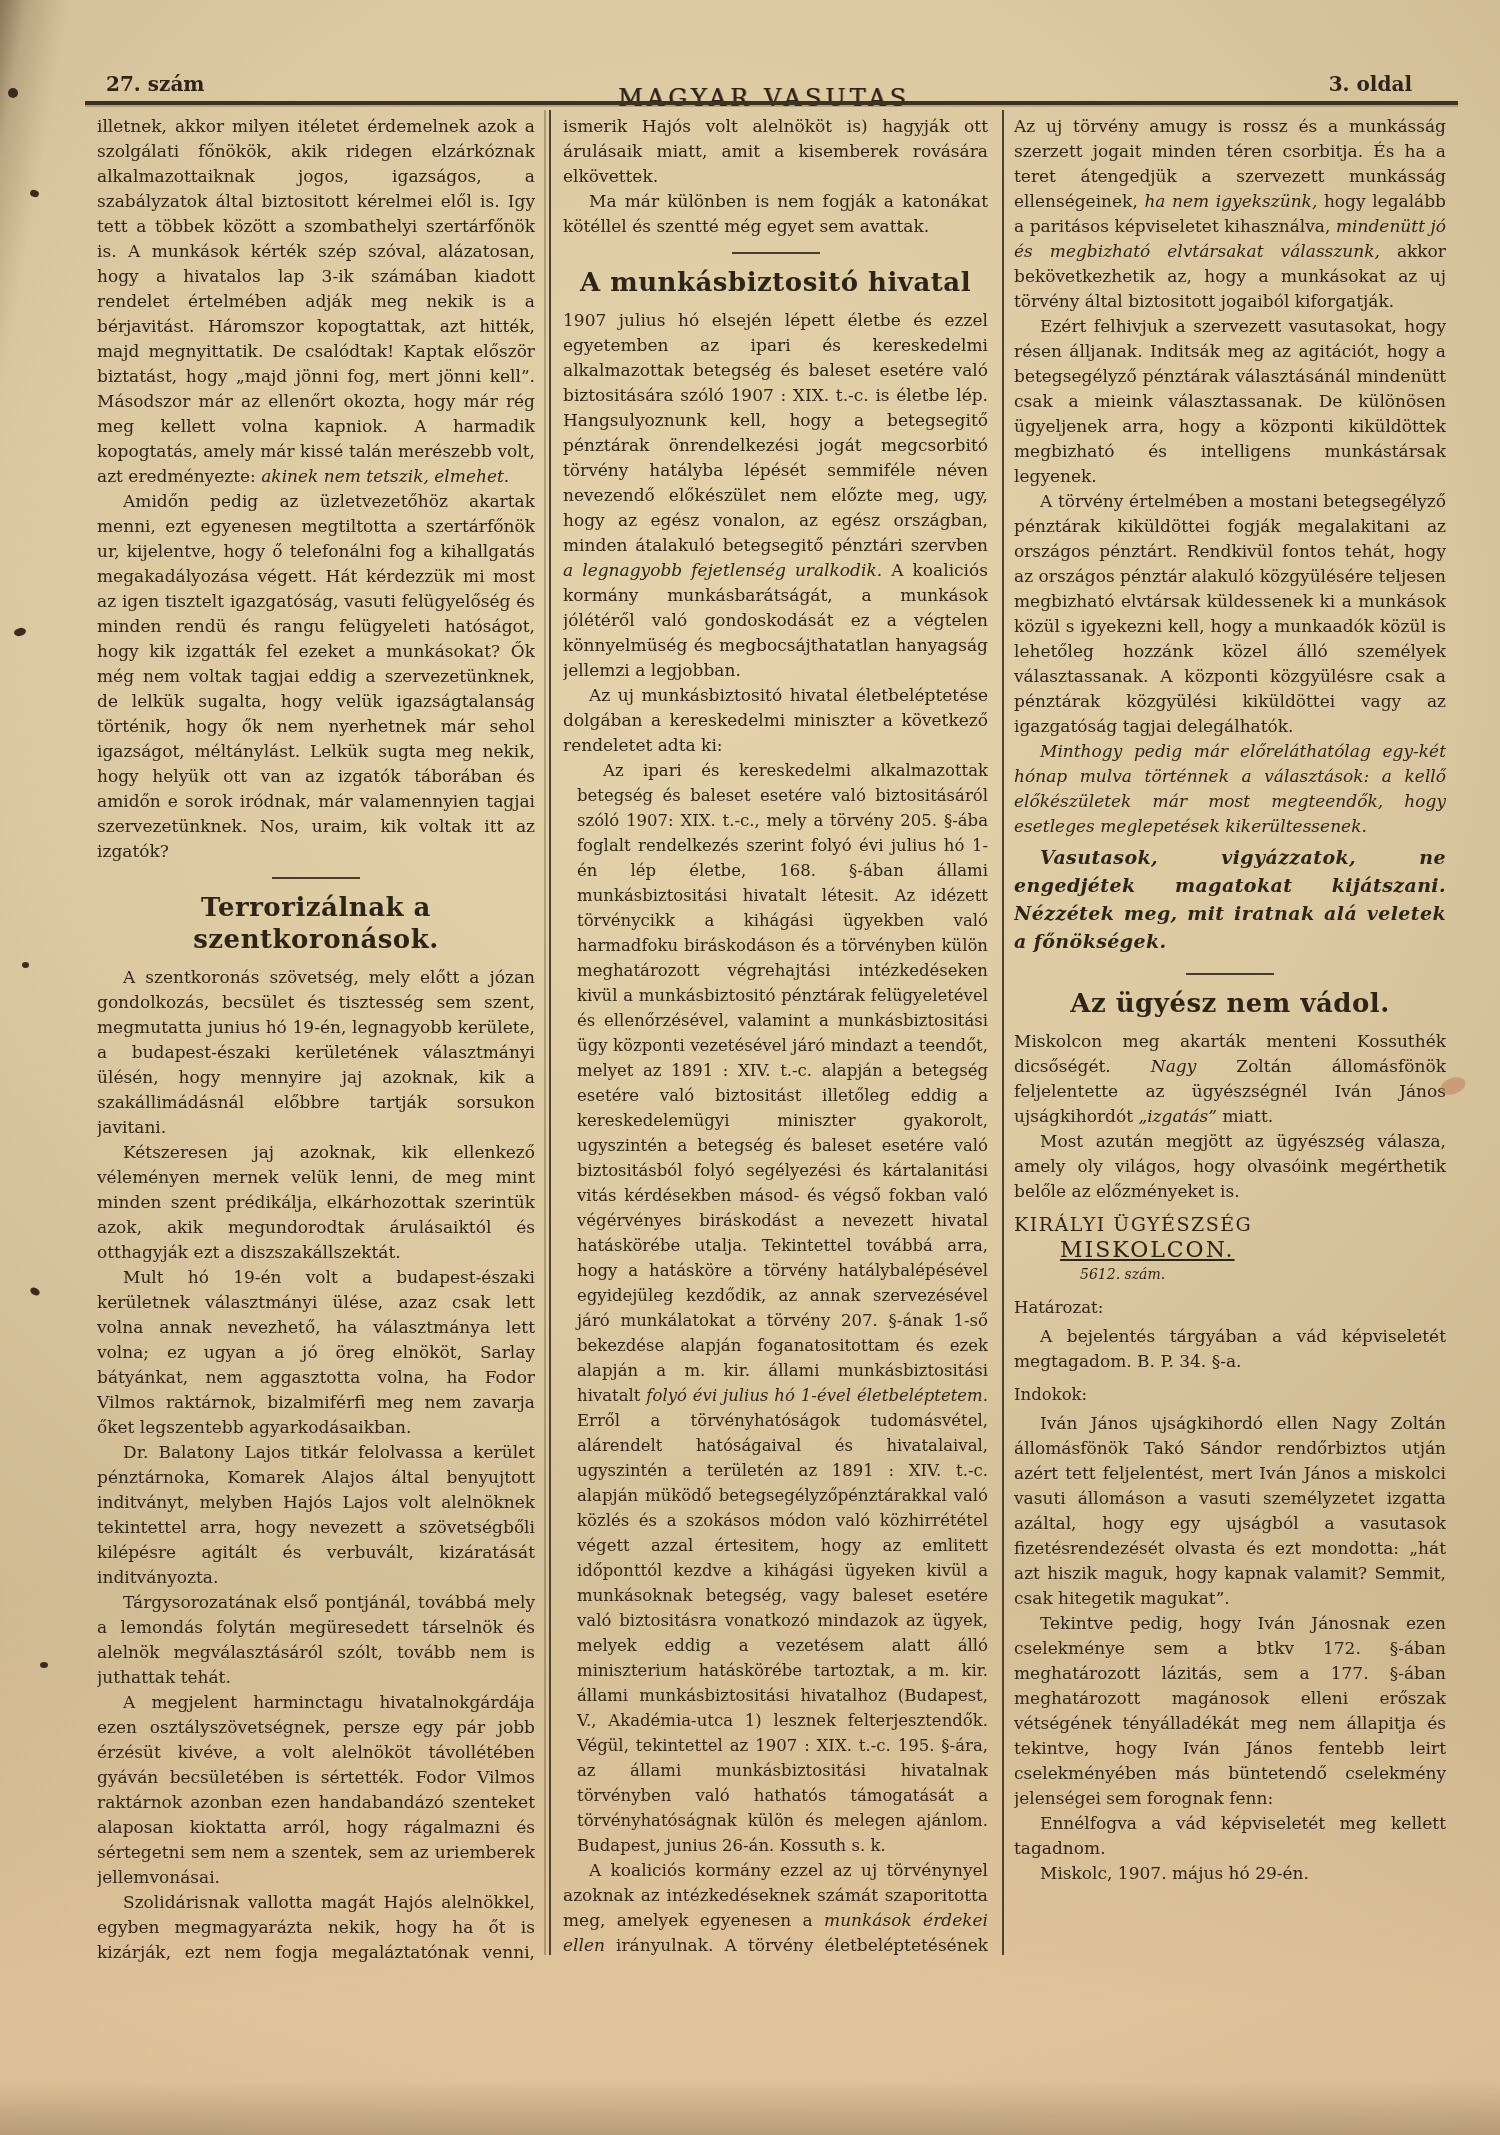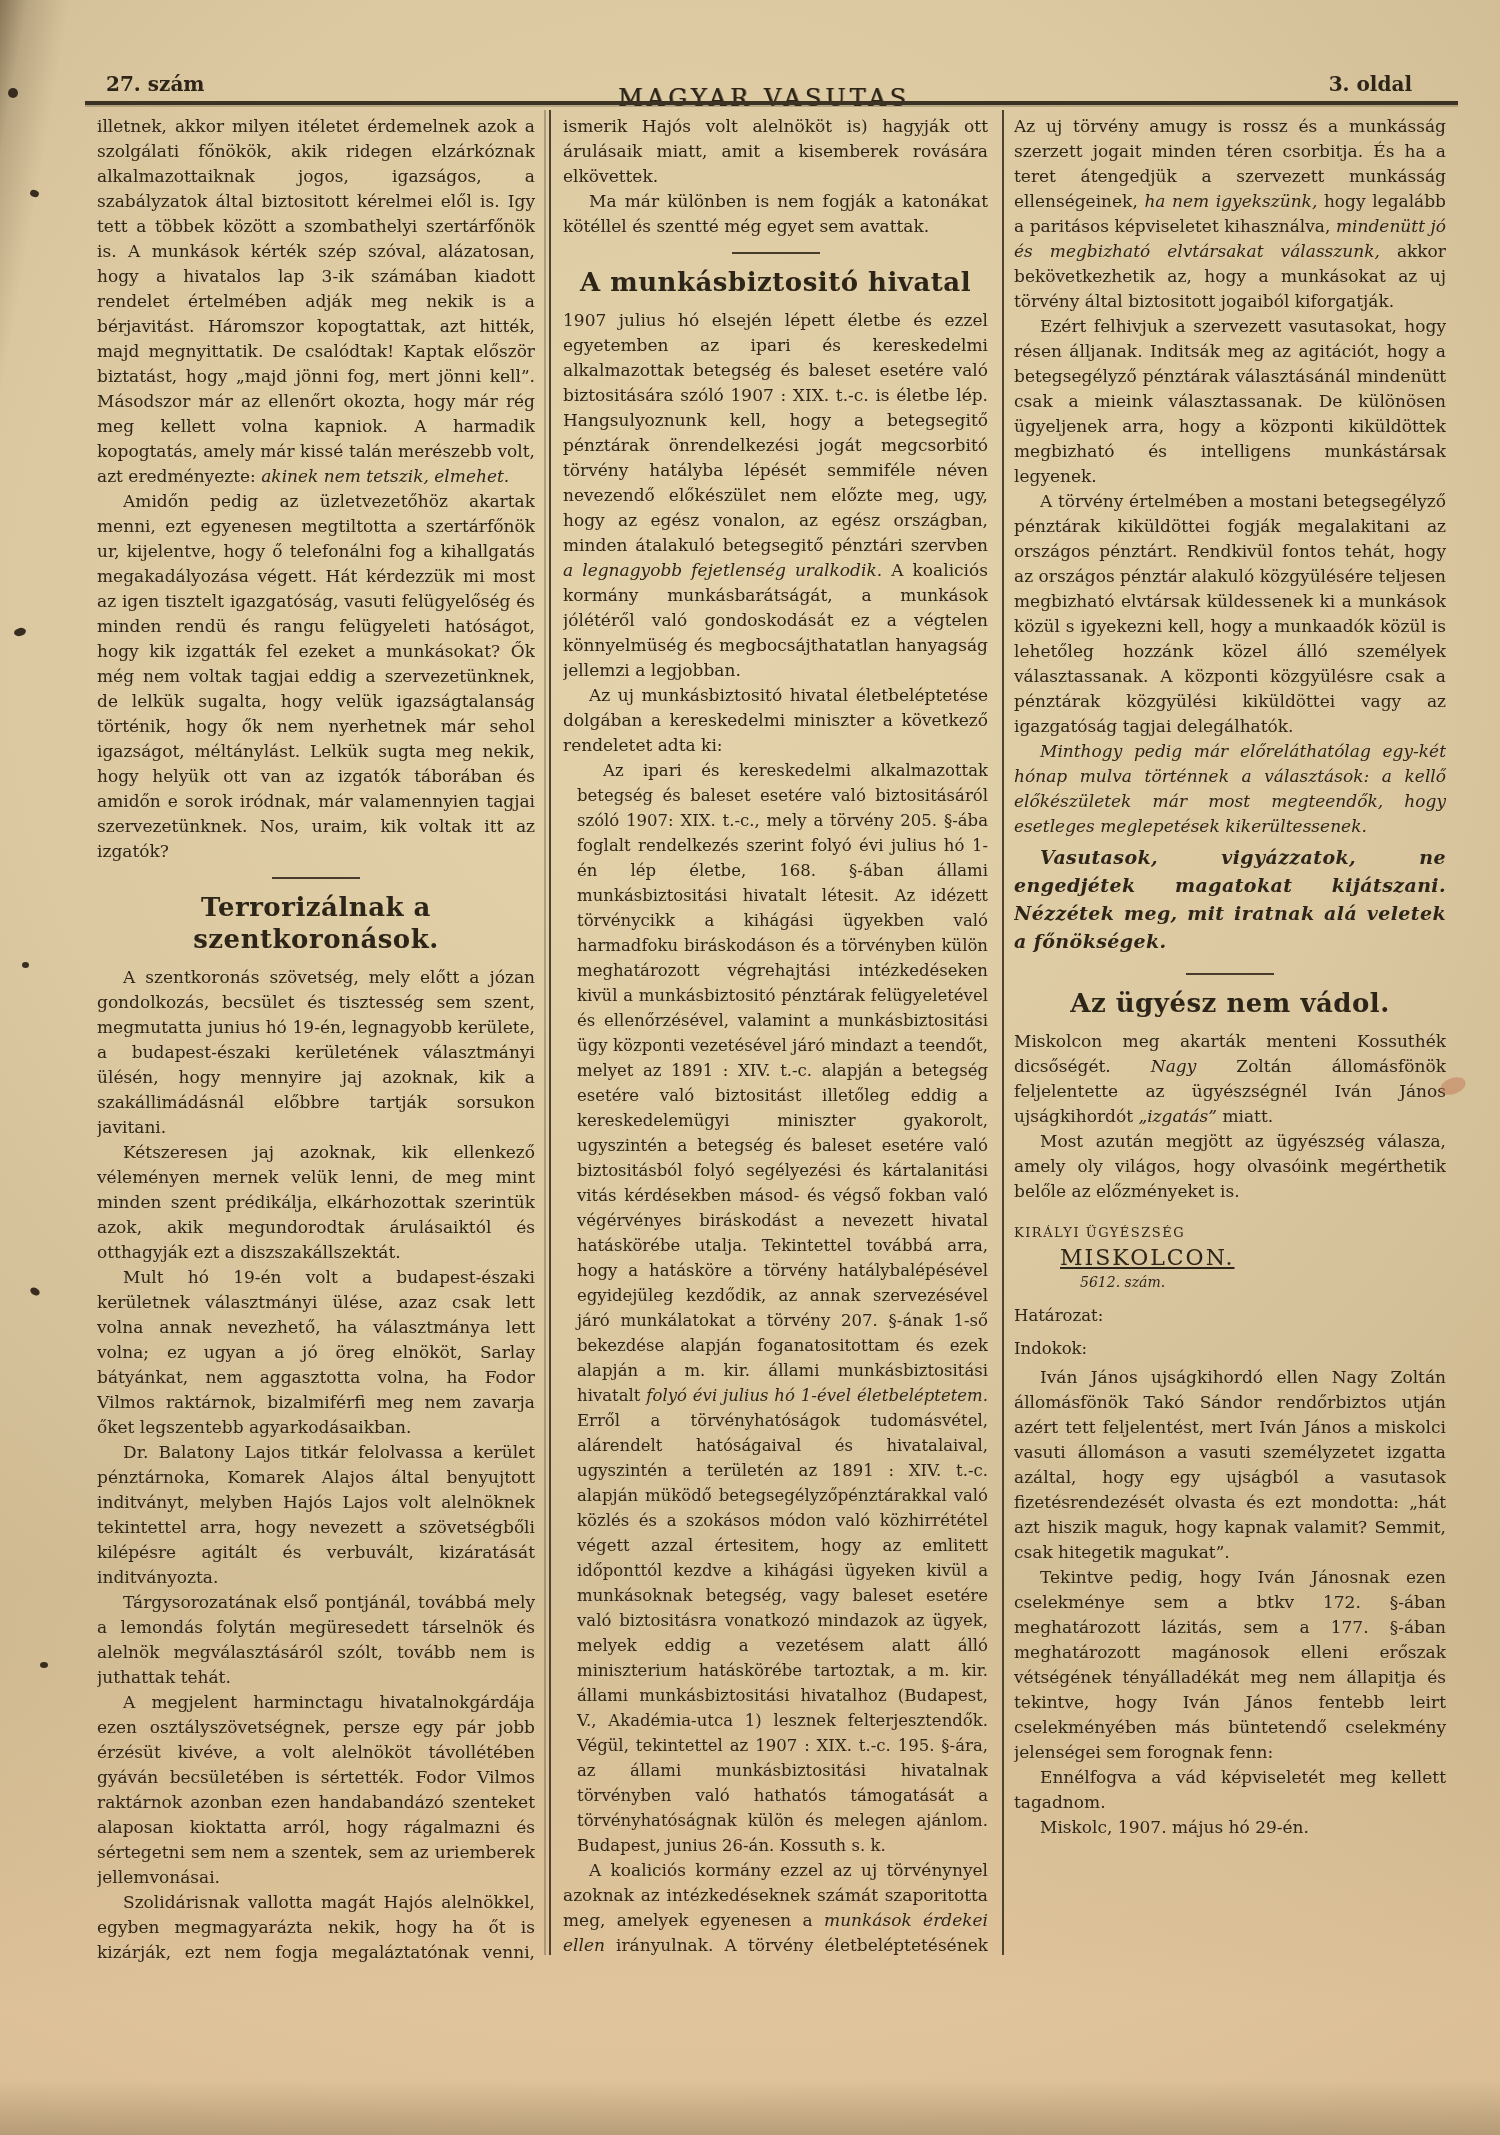--- a/index.html
+++ b/index.html
@@ -43,21 +43,21 @@
   }
   #col-0{left:97px;width:438px;}
   #col-1{left:563px;width:425px;}
   #col-2{left:1014px;width:432px;}
   .column p{margin:0;text-indent:26px;}
   .column p.noindent{text-indent:0;}
   .column p.quote{padding-left:14px;font-size:16.5px;}
   .column p.italic{font-style:italic;}
   .column p.emphasis{font-weight:bold;font-style:italic;font-size:19px;line-height:28px;letter-spacing:0.4px;margin:4px 0 18px;}
   .column p.center-label{text-align:left;text-indent:0;margin:8px 0 4px;font-size:16.5px;}
-  .column p.caps{text-indent:0;letter-spacing:1.5px;margin-top:16px;font-size:13px;}
+  .column p.caps{text-indent:0;letter-spacing:1.5px;margin-top:8px;font-size:19px;}
   .column p.caps2{text-indent:46px;letter-spacing:2px;font-size:22px;text-decoration:underline;}
   .column p.docnum{text-indent:66px;font-style:italic;font-size:14px;margin-bottom:6px;}
   .column h2.article-heading{
     text-align:center;font-size:26px;line-height:32px;font-weight:bold;
     margin:12px 0 10px;letter-spacing:0.5px;
   }
   .divider{width:88px;border:0;border-top:2px solid #463b2c;margin:13px auto 12px;}
   em{font-style:italic;}
   
   .speck{position:absolute;background:#372c1f;border-radius:50%;}
@@ -118,20 +118,21 @@
       <p class="italic">Minthogy pedig már előreláthatólag egy-két hónap mulva történnek a választások: a kellő előkészületek már most megteendők, hogy esetleges meglepetések kikerültessenek.</p>
       <p class="emphasis">Vasutasok, vigyázzatok, ne engedjétek magatokat kijátszani. Nézzétek meg, mit iratnak alá veletek a főnökségek.</p>
       <div class="divider"></div>
       <h2 class="article-heading">Az ügyész nem vádol.</h2>
       <p class="noindent">Miskolcon meg akarták menteni Kossuthék dicsőségét. <em>Nagy</em> Zoltán állomásfönök feljelentette az ügyészségnél Iván János ujságkihordót <em>„izgatás”</em> miatt.</p>
       <p>Most azután megjött az ügyészség válasza, amely oly világos, hogy olvasóink megérthetik belőle az előzményeket is.</p>
       <p class="caps">KIRÁLYI ÜGYÉSZSÉG</p>
       <p class="caps2">MISKOLCON.</p>
       <p class="docnum">5612. szám.</p>
       <p class="center-label">Határozat:</p>
+      <p>A bejelentés tárgyában a vád képviseletét megtagadom. B. P. 34. §-a.</p>
       <p class="center-label">Indokok:</p>
       <p>Iván János ujságkihordó ellen Nagy Zoltán állomásfönök Takó Sándor rendőrbiztos utján azért tett feljelentést, mert Iván János a miskolci vasuti állomáson a vasuti személyzetet izgatta azáltal, hogy egy ujságból a vasutasok fizetésrendezését olvasta és ezt mondotta: „hát azt hiszik maguk, hogy kapnak valamit? Semmit, csak hitegetik magukat”.</p>
       <p>Tekintve pedig, hogy Iván Jánosnak ezen cselekménye sem a btkv 172. §-ában meghatározott lázitás, sem a 177. §-ában meghatározott magánosok elleni erőszak vétségének tényálladékát meg nem állapitja és tekintve, hogy Iván János fentebb leirt cselekményében más büntetendő cselekmény jelenségei sem forognak fenn:</p>
       <p>Ennélfogva a vád képviseletét meg kellett tagadnom.</p>
       <p>Miskolc, 1907. május hó 29-én.</p>
     </div>
 
   <div class="speck sp1"></div>
   <div class="speck sp2"></div>
   <div class="speck sp3"></div>

